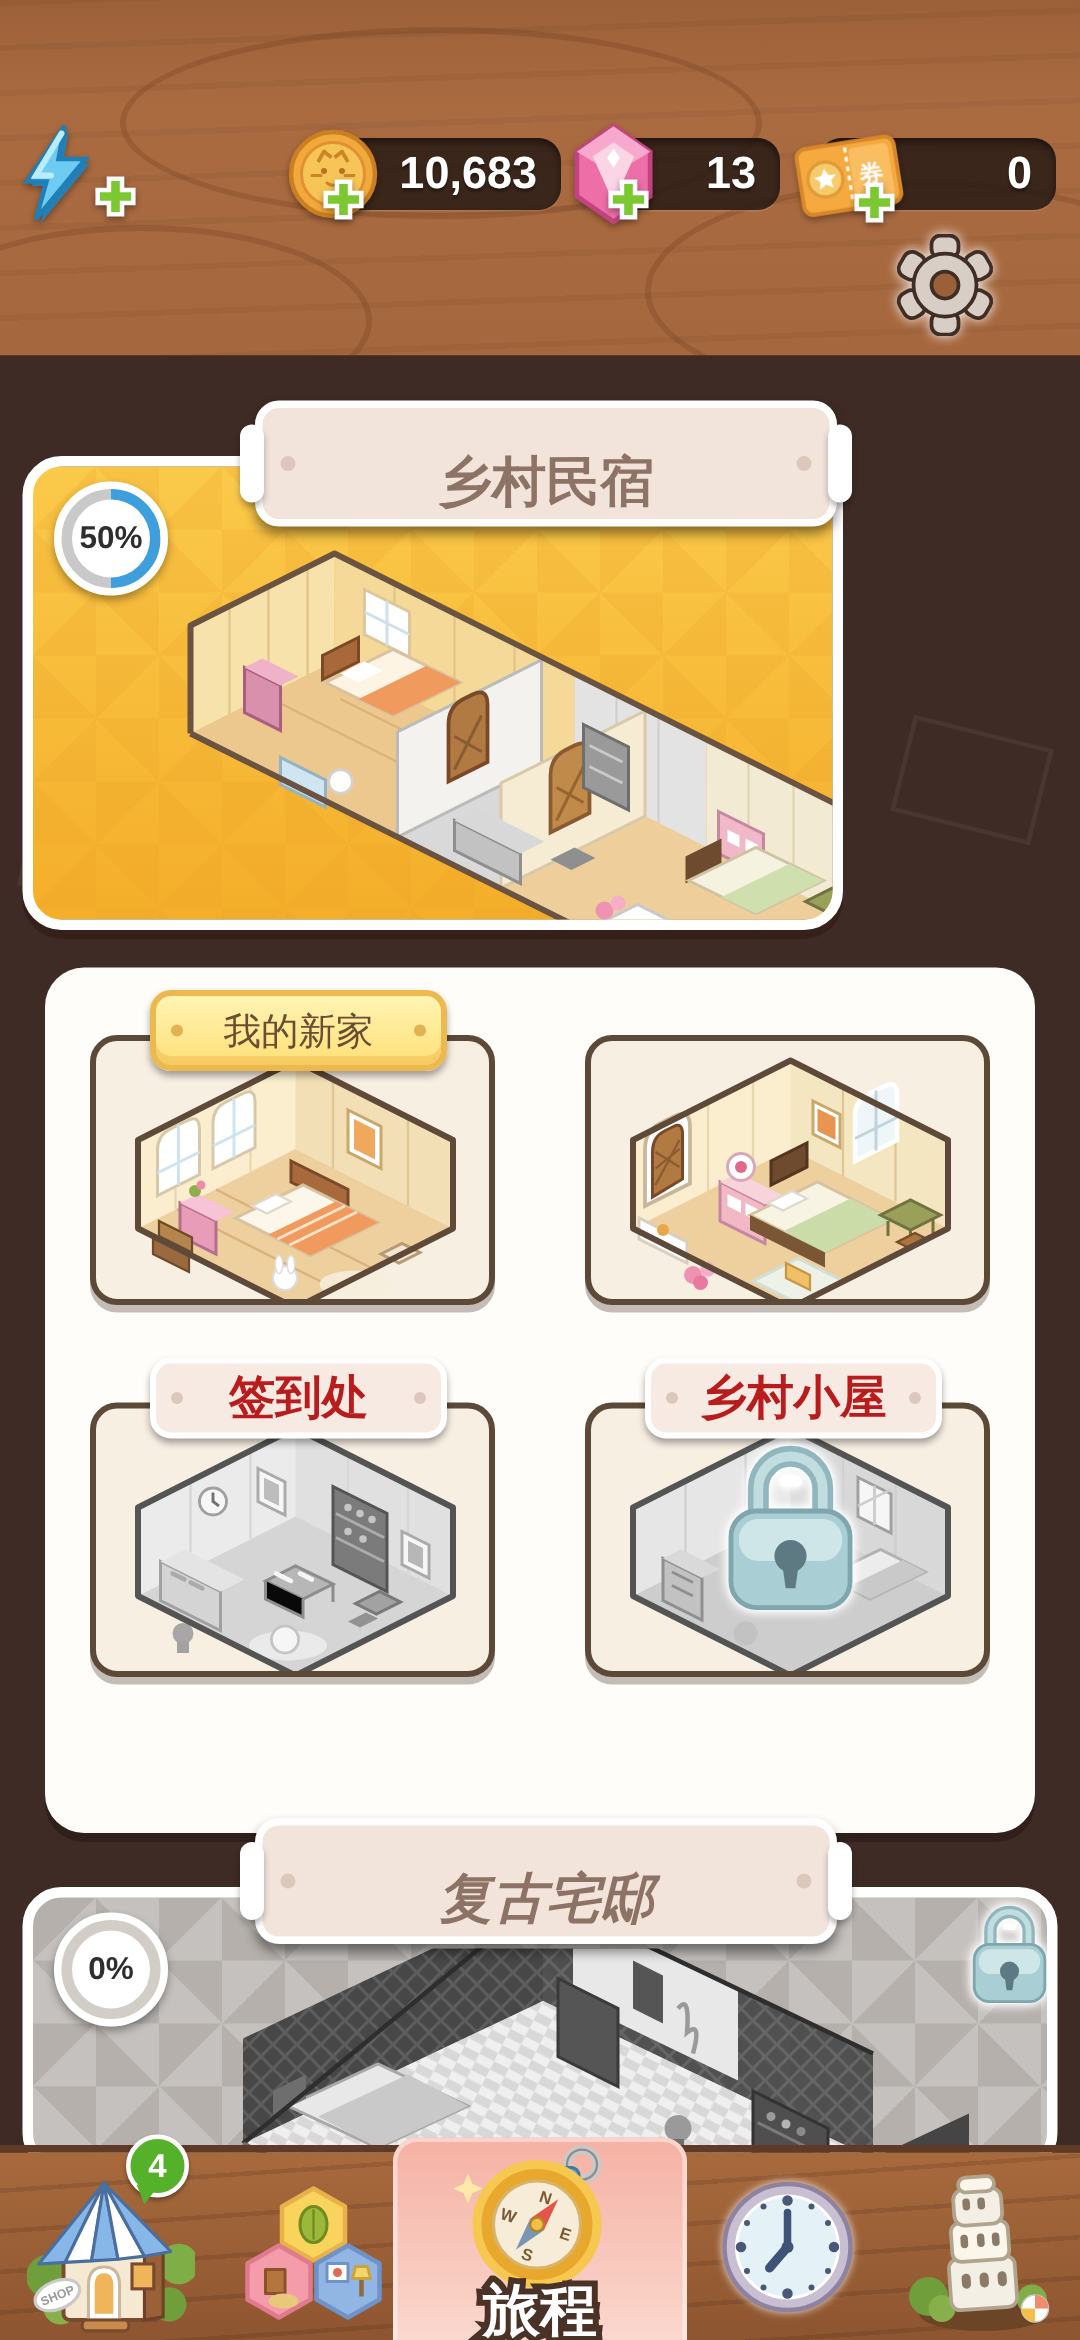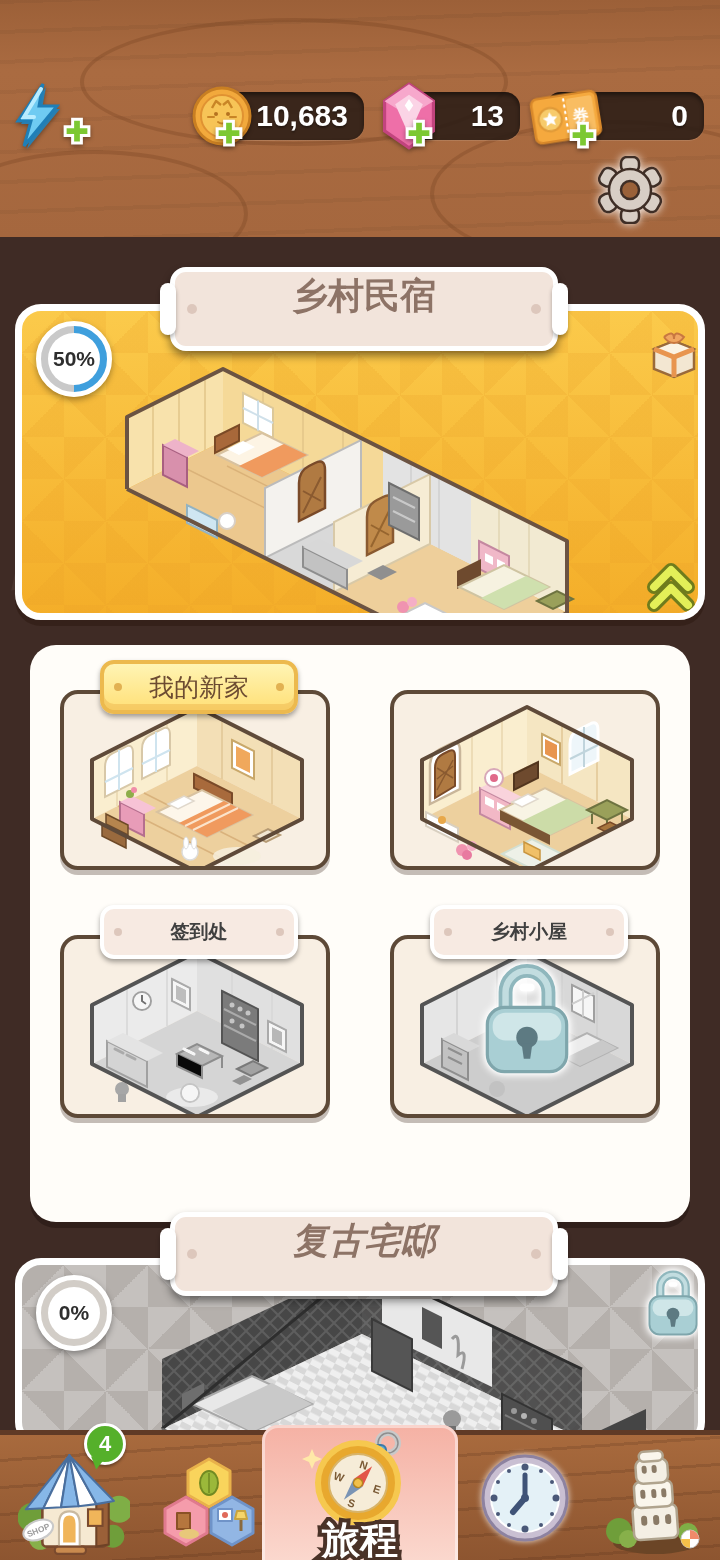--- a/index.html
+++ b/index.html
@@ -25,44 +25,44 @@
   
   .pill{position:absolute;height:48px;border-radius:15px;display:flex;align-items:center;
     justify-content:flex-end;padding-right:16px;box-sizing:border-box;
     color:#fff;font-weight:bold;font-size:30px;text-shadow:0 2px 2px rgba(0,0,0,.35);}
   .pill.dark{background:rgba(42,28,22,.88);box-shadow:inset 0 3px 4px rgba(0,0,0,.45),0 1px 0 rgba(255,255,255,.12);}
   .pill.blue{background:linear-gradient(#8ed7f6,#4fb3e9 60%,#3da3de);box-shadow:inset 0 -6px 0 rgba(30,120,180,.35),0 2px 3px rgba(0,0,0,.3);}
   .res-ico{position:absolute;filter:drop-shadow(0 2px 2px rgba(0,0,0,.35));}
 
   
   .plaque{position:absolute;background:#f2e4db;border:5px solid #fff;border-radius:16px;
-    box-shadow:0 5px 8px rgba(0,0,0,.45);display:flex;align-items:flex-start;justify-content:center;
+    box-shadow:0 5px 8px rgba(0,0,0,.45);display:flex;align-items:flex-end;justify-content:center;
     color:#8d7366;font-weight:bold;}
   .plaque::before,.plaque::after{content:"";position:absolute;top:50%;width:10px;height:10px;border-radius:50%;
     background:#ddc7bc;transform:translateY(-50%);}
   .plaque::before{left:12px}.plaque::after{right:12px}
   .plaque .cap{position:absolute;width:16px;height:70%;top:15%;background:#fff;border-radius:8px;
     box-shadow:0 3px 4px rgba(0,0,0,.3);}
   .plaque .cap.l{left:-15px}.plaque .cap.r{right:-15px}
 
   .banner-y{position:absolute;background:linear-gradient(#fff4b4,#ffe077);border:4px solid #ecb94e;border-radius:14px;
     display:flex;align-items:center;justify-content:center;color:#6d4c32;font-weight:normal;font-size:25px;
     box-shadow:0 3px 5px rgba(0,0,0,.35), inset 0 -6px 0 rgba(228,164,60,.35);z-index:6;}
   .banner-y::before,.banner-y::after{content:"";position:absolute;top:50%;width:8px;height:8px;border-radius:50%;
     background:#e2b152;transform:translateY(-50%);}
   .banner-y::before{left:10px}.banner-y::after{right:10px}
   .banner-c{position:absolute;background:#f7eae2;border:4px solid #fff;border-radius:14px;
-    display:flex;align-items:center;justify-content:center;color:#404040;font-weight:bold;font-size:19px;
+    display:flex;align-items:center;justify-content:center;color:#b91c1c;font-weight:bold;font-size:31px;
     box-shadow:0 3px 5px rgba(0,0,0,.35);z-index:6;}
   .banner-c::before,.banner-c::after{content:"";position:absolute;top:50%;width:8px;height:8px;border-radius:50%;
     background:#ddc7bc;transform:translateY(-50%);}
   .banner-c::before{left:10px}.banner-c::after{right:10px}
 
   
-  .featured{left:15px;top:304px;width:690px;height:316px;border:7px solid #fff;border-radius:26px;
+  .featured{left:15px;top:304px;width:547px;height:316px;border:7px solid #fff;border-radius:26px;
     box-sizing:border-box;overflow:hidden;z-index:4;
     box-shadow:0 6px 0 rgba(40,20,10,.4);
     background:
       linear-gradient(45deg, rgba(233,158,38,.20) 25%, transparent 25%, transparent 75%, rgba(233,158,38,.20) 75%) 0 0/84px 84px,
       linear-gradient(-45deg, rgba(233,158,38,.20) 25%, transparent 25%, transparent 75%, rgba(233,158,38,.20) 75%) 42px 42px/84px 84px,
       linear-gradient(#fbca4b,#f4ae29);}
   .prog{position:absolute;width:76px;height:76px;border-radius:50%;border:5px solid #fff;box-sizing:border-box;
     box-shadow:0 3px 6px rgba(0,0,0,.35);z-index:7;}
   .prog .core{position:absolute;inset:7px;border-radius:50%;background:#fff;display:flex;align-items:center;justify-content:center;
     font-weight:bold;font-size:21px;color:#2e2e2e;}
@@ -115,21 +115,21 @@
 
   <svg class="res-ico" style="left:10px;top:80px;" width="58" height="74" viewBox="0 0 58 74">
     <path d="M36 7 L11 44 L24 44 L17 69 L50 29 L32 29 Z" fill="#2a7fb0"></path>
     <path d="M33 4 L8 41 L21 41 L14 66 L47 26 L29 26 Z" fill="#6fcbf2" stroke="#1f7fb8" stroke-width="3"></path>
     <path d="M31 9 L14 37 L24 37" fill="none" stroke="#b8ecff" stroke-width="4" stroke-linecap="round"></path>
   </svg>
   <svg class="res-ico" style="left:62px;top:116px;" width="30" height="30" viewBox="0 0 24 24">
     <path d="M8.5 2.5 h7 v6 h6 v7 h-6 v6 h-7 v-6 h-6 v-7 h6 z" fill="#7cc832" stroke="#fff" stroke-width="2.4"></path>
   </svg>
 
-  <div class="abs pill dark" style="left:202px;top:92px;width:162px;">
+  <div class="abs pill dark" style="left:212px;top:92px;width:162px;">
     <span>10,683</span>
   </div>
   <svg class="res-ico" style="left:190px;top:84px;" width="64" height="64" viewBox="0 0 64 64">
     <circle cx="32" cy="32" r="28" fill="#f2a93c" stroke="#c97f22" stroke-width="3"></circle>
     <circle cx="32" cy="32" r="21" fill="#f7c457" stroke="#e09232" stroke-width="2"></circle>
     <path d="M22 24 l4-7 5 4 M42 24 l-4-7 -5 4" fill="#f7c457" stroke="#c98526" stroke-width="2.4" stroke-linejoin="round"></path>
     <circle cx="26" cy="30" r="2" fill="#b57220"></circle>
       <circle cx="38" cy="30" r="2" fill="#b57220"></circle>
     <path d="M28 38 q4 3 8 0 M18 33 h6 M40 33 h6" stroke="#c98526" stroke-width="2" fill="none" stroke-linecap="round"></path>
   </svg>

